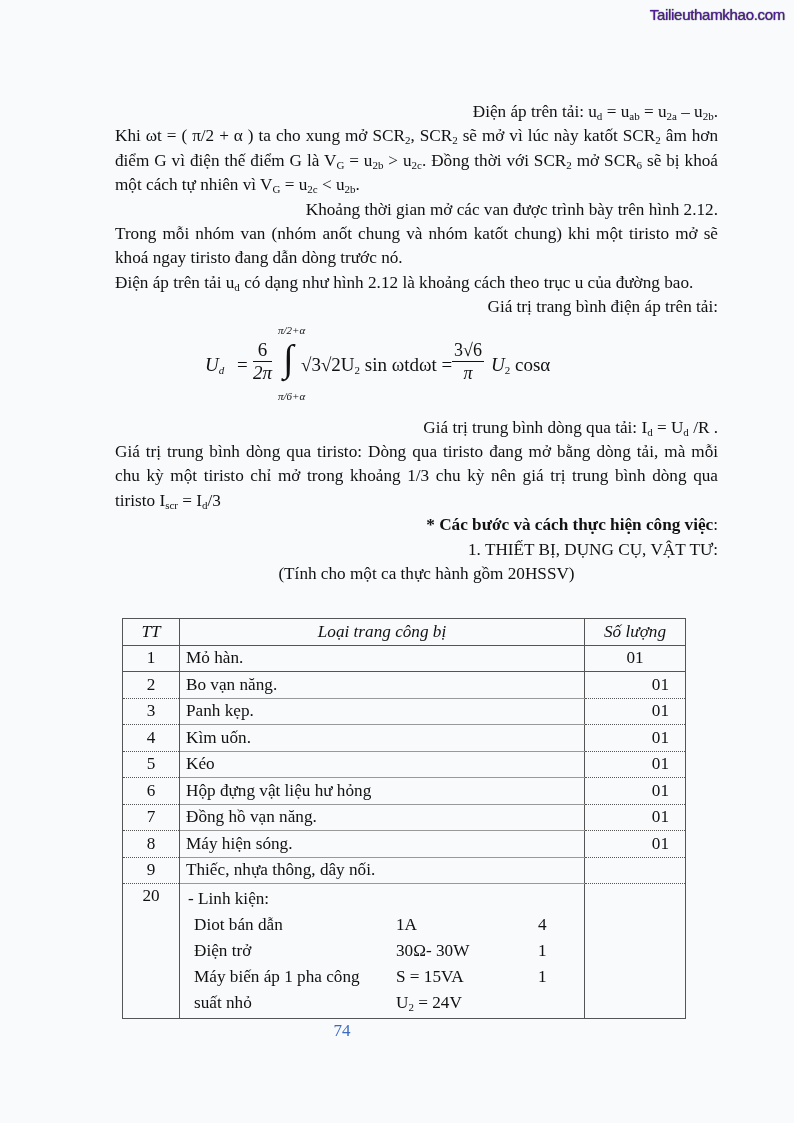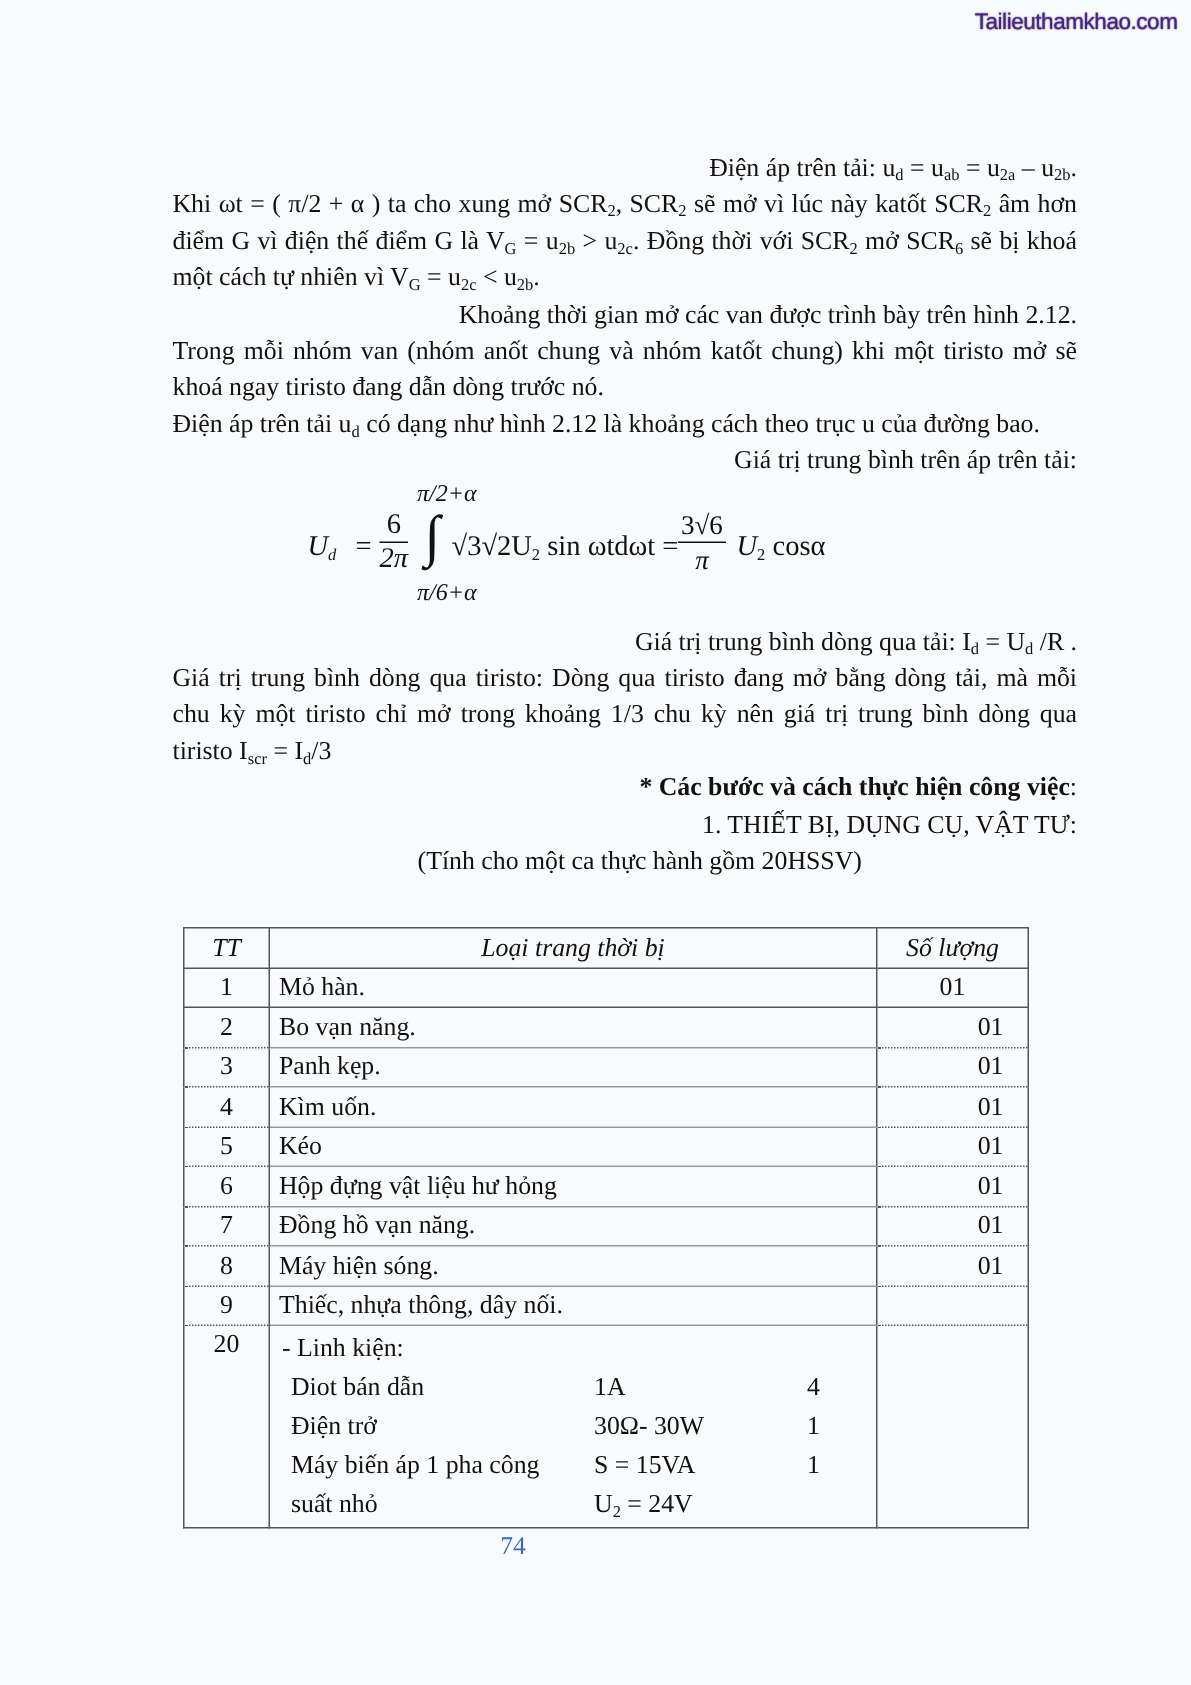--- a/index.html
+++ b/index.html
@@ -18,21 +18,21 @@
   .just { text-align:justify; text-align-last:left; }
   sub { font-size:11px; vertical-align:-3px; line-height:0; }
   .formula {
     position:relative; height:96px; margin:0;
   }
   .f { position:absolute; font-family:"Liberation Serif", serif; }
   .ital { font-style:italic; }
   .frac { position:absolute; text-align:center; }
   .frac .num { display:block; border-bottom:1px solid #111; padding:0 2px; line-height:22px; }
   .frac .den { display:block; line-height:22px; }
-  .small { font-size:16px; font-style:italic; }
+  .small { font-size:11px; font-style:italic; }
   .bold { font-weight:bold; }
   .center { text-align:center; }
   table.equip {
     position:absolute; left:122px; top:618px; width:564px; border-collapse:collapse;
     font-size:17.2px; background:transparent;
   }
   table.equip td, table.equip th {
     border-left:1px solid #555; border-right:1px solid #555; padding:0 6px; height:25.5px; font-weight:normal;
   }
   table.equip th { font-style:italic; border-top:1px solid #555; border-bottom:1px solid #555; }
@@ -52,21 +52,21 @@
 <body>
 
 <div class="watermark">Tailieuthamkhao.com</div>
 
 <div class="content">
   <p class="p"><span>Điện áp trên tải: u</span><sub>d</sub> = u<sub>ab</sub> = u<sub>2a</sub> – u<sub>2b</sub>.</p>
   <p class="p just"><span>Khi  ωt =  ( π/2 + α ) ta cho xung mở SCR</span><sub>2</sub>, SCR<sub>2</sub> sẽ mở vì lúc này katốt SCR<sub>2</sub> âm hơn điểm G vì điện thế điểm G là V<sub>G</sub> = u<sub>2b</sub> &gt; u<sub>2c</sub>. Đồng thời với SCR<sub>2</sub> mở SCR<sub>6</sub> sẽ bị khoá một cách tự nhiên vì V<sub>G</sub> = u<sub>2c</sub> &lt; u<sub>2b</sub>.</p>
   <p class="p">Khoảng thời gian mở các van được trình bày trên hình 2.12.</p>
   <p class="p just">Trong mỗi nhóm van (nhóm anốt chung và nhóm katốt chung) khi một tiristo mở sẽ khoá ngay tiristo đang dẫn dòng trước nó.</p>
   <p class="p just"><span>Điện áp trên tải u</span><sub>d</sub><span> có dạng như hình 2.12 là khoảng cách theo trục u của đường bao.</span></p>
-  <p class="p">Giá trị trung bình trên áp trên tải:</p>
+  <p class="p">Giá trị trang bình điện áp trên tải:</p>
 
   <div class="formula">
     <span class="f ital" style="left:90px; top:33px; font-size:19px;"><span>U</span><sub class="ital">d</sub></span>
     <span class="f" style="left:122px; top:33px; font-size:19px;">=</span>
     <span class="frac" style="left:138px; top:19px; font-size:19px;">
       <span class="num">6</span>
       <span class="den ital">2π</span>
     </span>
     <span class="f small" style="left:163px; top:-2px;">π/2+α</span>
     <span class="f" style="left:168px; top:18px; font-size:38px; line-height:40px;">∫</span>
@@ -83,21 +83,21 @@
   <p class="p just"><span>Giá trị trung bình dòng qua tiristo: Dòng qua tiristo đang mở bằng dòng tải, mà mỗi chu kỳ một tiristo chỉ mở trong khoảng 1/3 chu kỳ nên giá trị trung bình dòng qua tiristo       I</span><sub>scr</sub><span> = I</span><sub>d</sub><span>/3</span></p>
   <p class="p"><span class="bold">* Các bước và cách thực hiện công việc</span><span>:</span></p>
   <p class="p">1. THIẾT BỊ, DỤNG CỤ, VẬT TƯ:</p>
   <p class="p center" style="padding-left:20px;">(Tính cho một ca thực hành gồm 20HSSV)</p>
 </div>
 
 <table class="equip">
   <thead>
     <tr>
       <th class="c-tt">TT</th>
-      <th class="c-name">Loại trang thời bị</th>
+      <th class="c-name">Loại trang công bị</th>
       <th class="c-qty">Số lượng</th>
     </tr>
   </thead>
   <tbody>
     <tr class="first">
       <td class="c-tt">1</td>
       <td class="c-name">Mỏ hàn.</td>
       <td class="c-qty qty-c">01</td>
     </tr>
     <tr class="row">

